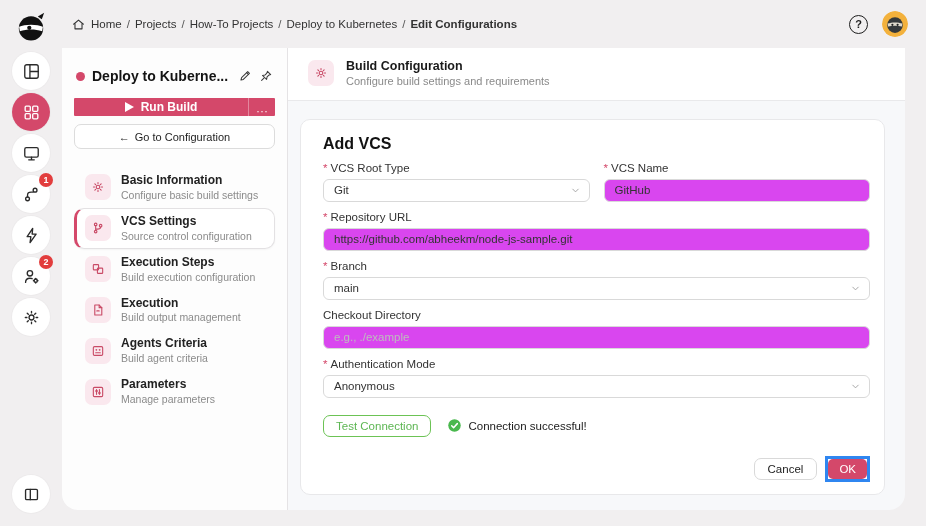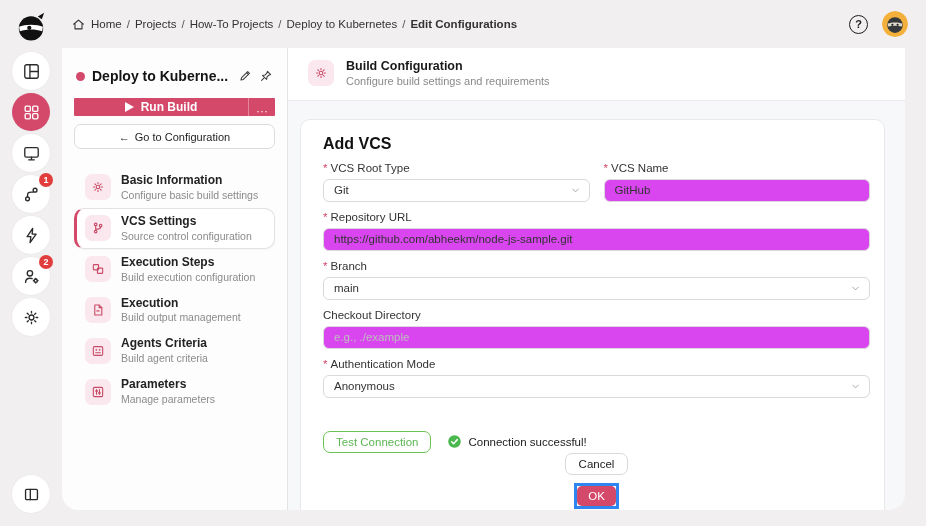--- a/index.html
+++ b/index.html
@@ -86,27 +86,27 @@
   .grid2 { display:grid; grid-template-columns:1fr 1fr; column-gap:14px; }
   .flabel { font-size:11.5px; color:#333; margin-bottom:5px; display:block; }
   .req { color:#d4486a; margin-right:3px; }
   .tin { width:100%; height:23px; border:1px solid #d9d9d9; border-radius:6px; padding:0 10px;
     font-size:11.5px; color:#333; font-family:"Liberation Sans", sans-serif; background:#d946ef; outline:none; }
   .tin::placeholder { color:#bdbdbd; }
   .sel { width:100%; height:23px; border:1px solid #d9d9d9; border-radius:6px; padding:0 8px 0 10px;
     font-size:11.5px; color:#333; background:#fff; display:flex; align-items:center; justify-content:space-between; cursor:pointer; }
   .chev { width:11px; height:11px; color:#a0a0a0; flex-shrink:0; }
 
-  .test-row { display:flex; align-items:center; gap:16px; margin-top:24px; }
+  .test-row { display:flex; align-items:center; gap:16px; margin-top:8px; }
   .test-btn { border:1.5px solid #6cc355; color:#5db653; background:#fff; border-radius:7px; padding:4px 12px;
     font-size:11.5px; cursor:pointer; font-family:"Liberation Sans", sans-serif; }
   .success { display:flex; align-items:center; gap:6px; font-size:11.5px; color:#1c1c1c; }
   .success svg { width:15px; height:15px; }
 
-  .footer-row { margin-top:auto; display:flex; justify-content:flex-end; align-items:center; gap:8px;flex-direction:column; }
+  .footer-row { margin-top:auto; display:flex; justify-content:flex-end; align-items:center; gap:8px; }
   .cancel-btn { background:#fff; border:1px solid #d9d9d9; border-radius:7px; padding:4px 13px; font-size:11.5px;
     color:#222; cursor:pointer; font-family:"Liberation Sans", sans-serif; }
   .ok-ring { border:3px solid #2f86f0; display:inline-flex; }
   .ok-btn { background:#d4486a; color:#fff; border:none; border-radius:5px; padding:4px 11px; font-size:11.5px;
     cursor:pointer; font-family:"Liberation Sans", sans-serif; }
 </style>
 </head>
 <body>
 
 <div class="app">

